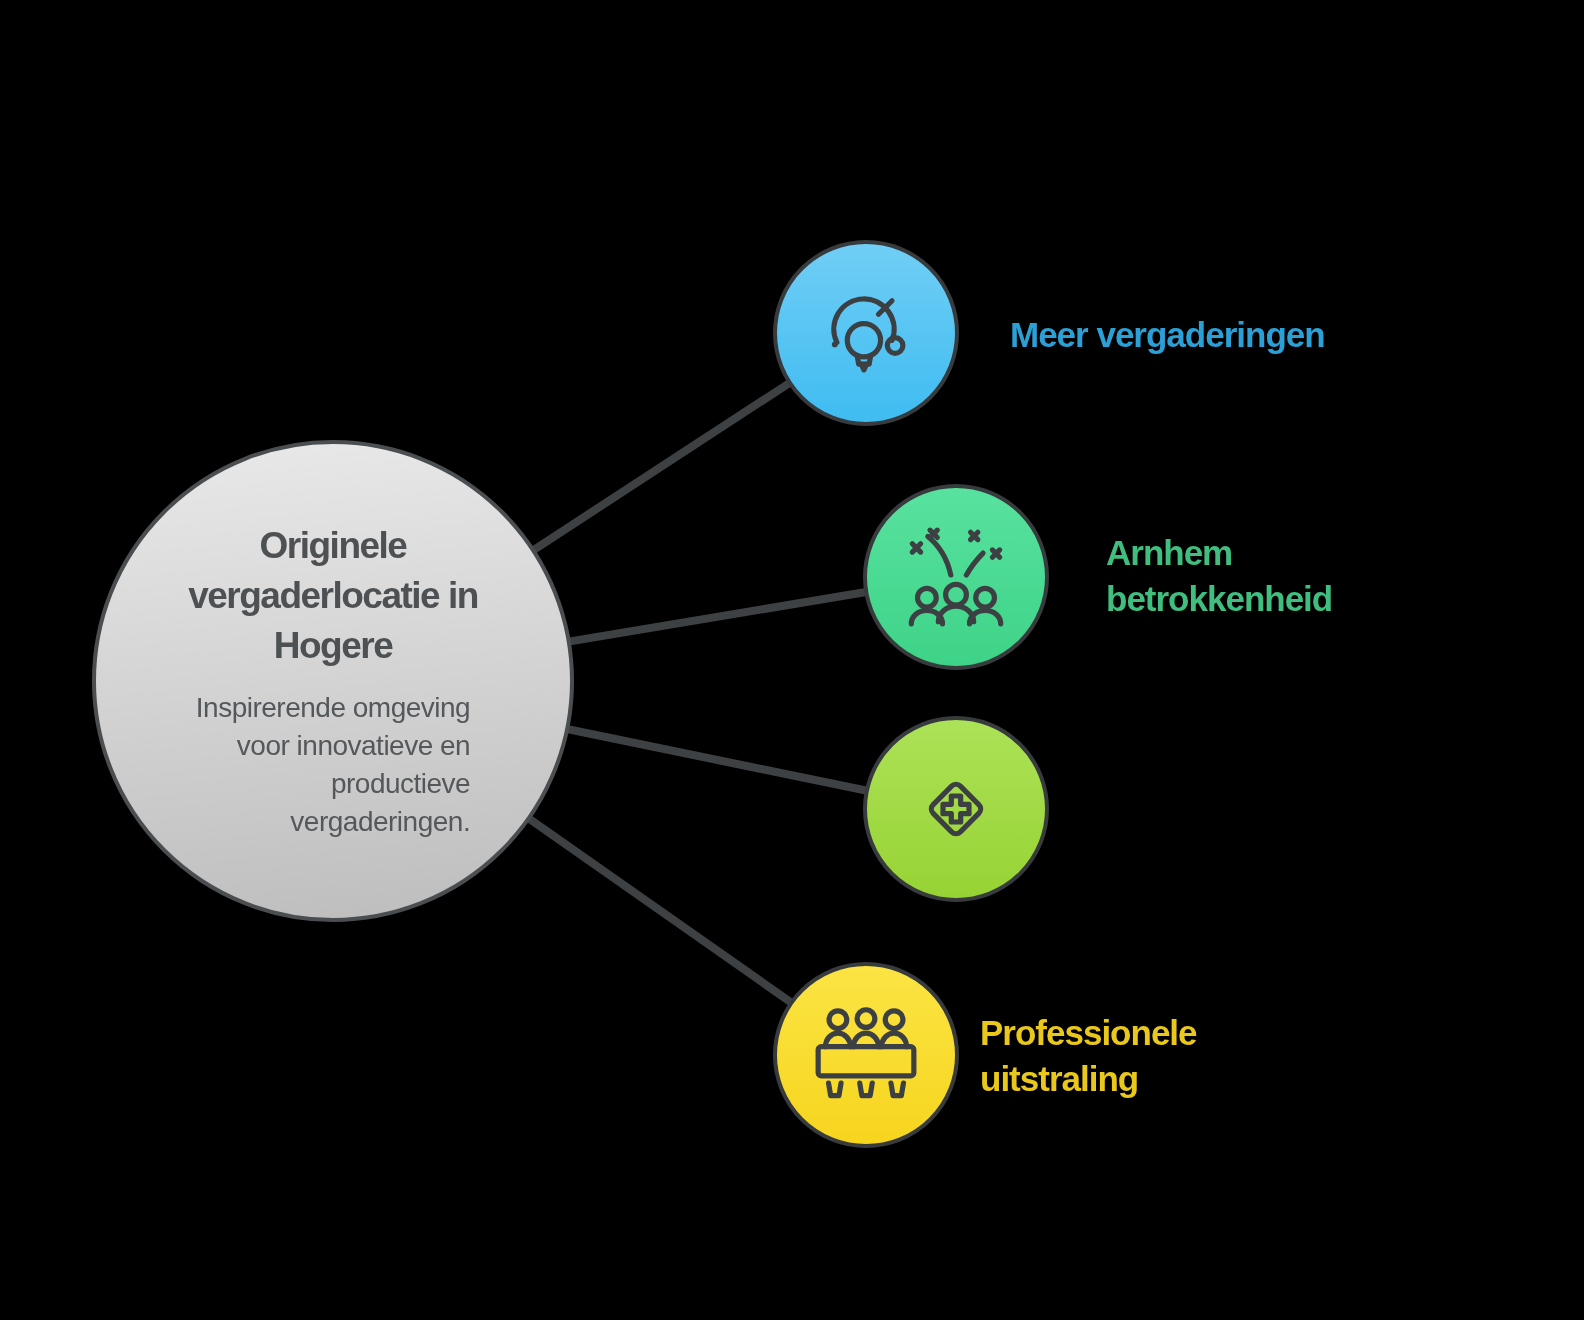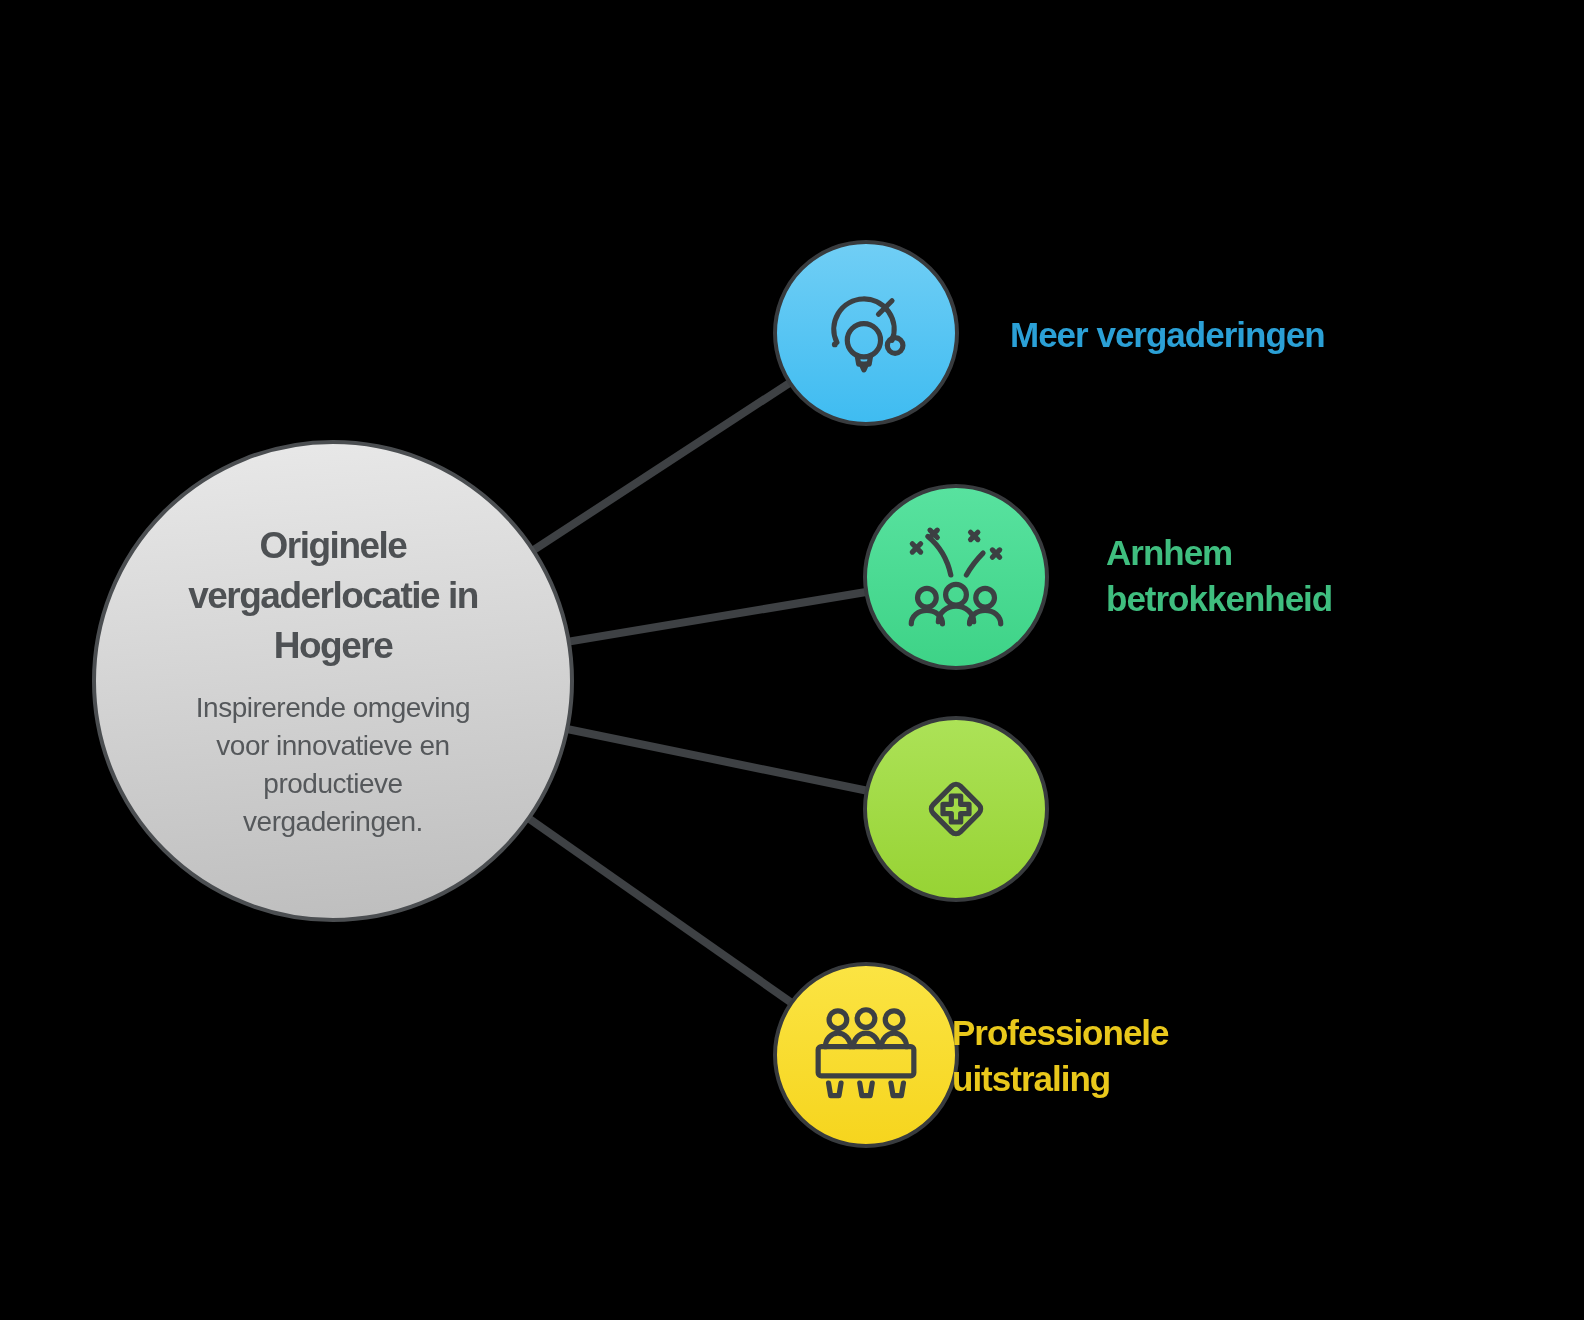--- a/index.html
+++ b/index.html
@@ -25,20 +25,21 @@
     letter-spacing:-1.5px;
     white-space:pre-line;
     max-width:430px;
   }
   .hub-desc{
     margin-top:18px;
     font-size:28px;font-weight:400;line-height:1.36;
     letter-spacing:-0.5px;
     white-space:pre-line;
     max-width:430px;
+    text-align:right;
   }
   .node{
     position:absolute;width:186px;height:186px;border-radius:50%;
     border:4px solid #383B3E;box-sizing:border-box;
     display:flex;align-items:center;justify-content:center;
     z-index:2;
   }
   .node-0{left:773px;top:240px;}
   .node-1{left:863px;top:484px;}
   .node-2{left:863px;top:716px;}
@@ -47,21 +48,21 @@
   .node-label{
     position:absolute;transform:translateY(-50%);
     font-size:35px;font-weight:700;line-height:1.32;
     letter-spacing:-1px;
     white-space:pre-line;
     z-index:2;
   }
   .label-0{left:1010px;top:335px;}
   .label-1{left:1106px;top:576px;}
   .label-2{left:1104px;top:810px;}
-  .label-3{left:952px;top:1056px;}
+  .label-3{left:980px;top:1056px;}
 </style>
 </head>
 <body>
 
 <div class="stage" style="background: rgb(0, 0, 0);">
 
   <svg class="connectors" width="1584" height="1320">
     <line class="connector" x1="333" y1="681" x2="866" y2="333" stroke-width="8" stroke="#3E4144"></line>
     <line class="connector" x1="333" y1="681" x2="956" y2="577" stroke-width="8" stroke="#3E4144"></line>
     <line class="connector" x1="333" y1="681" x2="956" y2="809" stroke-width="8" stroke="#3E4144"></line>

